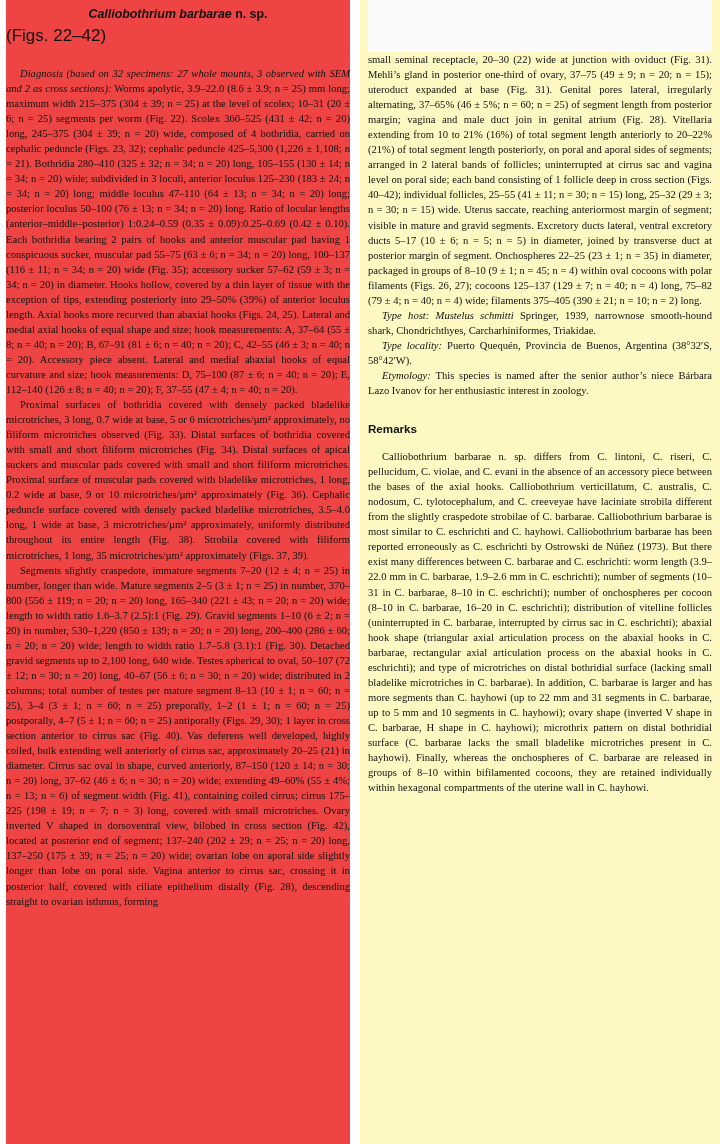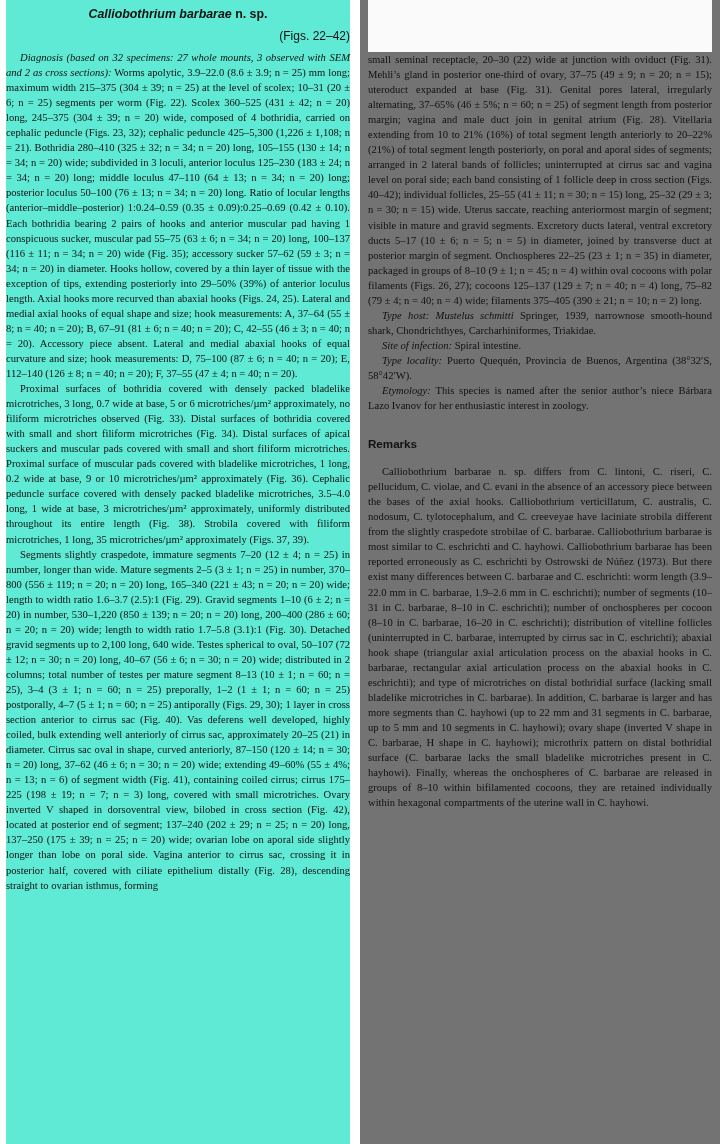--- a/index.html
+++ b/index.html
@@ -1,23 +1,23 @@
 <!DOCTYPE html>
 <html><head>
 <meta charset="utf-8">
 <style>
   html, body { margin:0; padding:0; background:#ffffff; }
   body { width:720px; height:1144px; position:relative; overflow:hidden; color:#111; }
   .col { position:absolute; top:0; font-family:"Liberation Serif", "DejaVu Serif", serif; font-size:10.6px; line-height:15.05px; text-align:justify; hyphens:manual; }
-  .col-left { left:6px; width:344px; background:#5eead4; height:1144px; }
-  .col-right { left:360px; width:360px; height:1144px; background:#737373; }
+  .col-left { left:6px; width:344px; background:#ef4444; height:1144px; }
+  .col-right { left:360px; width:360px; height:1144px; background:#fef9c3; }
   .col-right .inner { position:absolute; left:8px; width:344px; top:0; }
   .title { font-family:"Liberation Sans", "DejaVu Sans", sans-serif; font-size:12.4px; font-weight:bold; text-align:center; margin-top:6px; line-height:16px; }
   .title i { font-style:italic; }
-  .figs { font-family:"Liberation Sans", "DejaVu Sans", sans-serif; font-size:12px; text-align:right; margin-top:6px; line-height:16px; margin-bottom:6px; }
+  .figs { font-family:"Liberation Sans", "DejaVu Sans", sans-serif; font-size:17px; text-align:left; margin-top:6px; line-height:16px; margin-bottom:22px; }
   p { margin:0; text-indent:14px; }
   p.noindent { text-indent:0; }
   .it { font-style:italic; }
   h3 { font-family:"Liberation Sans", "DejaVu Sans", sans-serif; font-size:11.6px; font-weight:bold; margin:0; line-height:16px; }
   .sec-tax { margin-top:24px; margin-bottom:12px; }
   .sec-rem { margin-top:23px; margin-bottom:12px; }
   .right-top-gap { height:52px; background:#fafafa; }
 </style>
 </head>
 <body>
@@ -30,20 +30,19 @@
   <p>Proximal surfaces of bothridia covered with densely packed bladelike microtriches, 3 long, 0.7 wide at base, 5 or 6 microtriches/µm² approximately, no filiform microtriches observed (Fig. 33). Distal surfaces of bothridia covered with small and short filiform microtriches (Fig. 34). Distal surfaces of apical suckers and muscular pads covered with small and short filiform microtriches. Proximal surface of muscular pads covered with bladelike microtriches, 1 long, 0.2 wide at base, 9 or 10 microtriches/µm² approximately (Fig. 36). Cephalic peduncle surface covered with densely packed bladelike microtriches, 3.5–4.0 long, 1 wide at base, 3 microtriches/µm² approximately, uniformly distributed throughout its entire length (Fig. 38). Strobila covered with filiform microtriches, 1 long, 35 microtriches/µm² approximately (Figs. 37, 39).</p>
   <p>Segments slightly craspedote, immature segments 7–20 (12 ± 4; n = 25) in number, longer than wide. Mature segments 2–5 (3 ± 1; n = 25) in number, 370–800 (556 ± 119; n = 20; n = 20) long, 165–340 (221 ± 43; n = 20; n = 20) wide; length to width ratio 1.6–3.7 (2.5):1 (Fig. 29). Gravid segments 1–10 (6 ± 2; n = 20) in number, 530–1,220 (850 ± 139; n = 20; n = 20) long, 200–400 (286 ± 60; n = 20; n = 20) wide; length to width ratio 1.7–5.8 (3.1):1 (Fig. 30). Detached gravid segments up to 2,100 long, 640 wide. Testes spherical to oval, 50–107 (72 ± 12; n = 30; n = 20) long, 40–67 (56 ± 6; n = 30; n = 20) wide; distributed in 2 columns; total number of testes per mature segment 8–13 (10 ± 1; n = 60; n = 25), 3–4 (3 ± 1; n = 60; n = 25) preporally, 1–2 (1 ± 1; n = 60; n = 25) postporally, 4–7 (5 ± 1; n = 60; n = 25) antiporally (Figs. 29, 30); 1 layer in cross section anterior to cirrus sac (Fig. 40). Vas deferens well developed, highly coiled, bulk extending well anteriorly of cirrus sac, approximately 20–25 (21) in diameter. Cirrus sac oval in shape, curved anteriorly, 87–150 (120 ± 14; n = 30; n = 20) long, 37–62 (46 ± 6; n = 30; n = 20) wide; extending 49–60% (55 ± 4%; n = 13; n = 6) of segment width (Fig. 41), containing coiled cirrus; cirrus 175–225 (198 ± 19; n = 7; n = 3) long, covered with small microtriches. Ovary inverted V shaped in dorsoventral view, bilobed in cross section (Fig. 42), located at posterior end of segment; 137–240 (202 ± 29; n = 25; n = 20) long, 137–250 (175 ± 39; n = 25; n = 20) wide; ovarian lobe on aporal side slightly longer than lobe on poral side. Vagina anterior to cirrus sac, crossing it in posterior half, covered with ciliate epithelium distally (Fig. 28), descending straight to ovarian isthmus, forming</p>
 </div>
 
 <div class="col col-right">
   <div class="inner">
     <div class="right-top-gap"></div>
     <p class="noindent">small seminal receptacle, 20–30 (22) wide at junction with oviduct (Fig. 31). Mehli’s gland in posterior one-third of ovary, 37–75 (49 ± 9; n = 20; n = 15); uteroduct expanded at base (Fig. 31). Genital pores lateral, irregularly alternating, 37–65% (46 ± 5%; n = 60; n = 25) of segment length from posterior margin; vagina and male duct join in genital atrium (Fig. 28). Vitellaria extending from 10 to 21% (16%) of total segment length anteriorly to 20–22% (21%) of total segment length posteriorly, on poral and aporal sides of segments; arranged in 2 lateral bands of follicles; uninterrupted at cirrus sac and vagina level on poral side; each band consisting of 1 follicle deep in cross section (Figs. 40–42); individual follicles, 25–55 (41 ± 11; n = 30; n = 15) long, 25–32 (29 ± 3; n = 30; n = 15) wide. Uterus saccate, reaching anteriormost margin of segment; visible in mature and gravid segments. Excretory ducts lateral, ventral excretory ducts 5–17 (10 ± 6; n = 5; n = 5) in diameter, joined by transverse duct at posterior margin of segment. Onchospheres 22–25 (23 ± 1; n = 35) in diameter, packaged in groups of 8–10 (9 ± 1; n = 45; n = 4) within oval cocoons with polar filaments (Figs. 26, 27); cocoons 125–137 (129 ± 7; n = 40; n = 4) long, 75–82 (79 ± 4; n = 40; n = 4) wide; filaments 375–405 (390 ± 21; n = 10; n = 2) long.</p>
 
     <p><span class="it">Type host:</span><span class="it"> Mustelus schmitti</span><span> Springer, 1939, narrownose smooth-hound shark, Chondrichthyes, Carcharhiniformes, Triakidae.</span></p>
-    <p><span class="it">Site of infection:</span><span> Spiral intestine.</span></p>
     <p><span class="it">Type locality:</span><span> Puerto Quequén, Provincia de Buenos, Argentina (38°32′S, 58°42′W).</span></p>
     <p><span class="it">Etymology:</span><span> This species is named after the senior author’s niece Bárbara Lazo Ivanov for her enthusiastic interest in zoology.</span></p>
 
     <h3 class="sec-rem">Remarks</h3>
     <p>Calliobothrium barbarae n. sp. differs from C. lintoni, C. riseri, C. pellucidum, C. violae, and C. evani in the absence of an accessory piece between the bases of the axial hooks. Calliobothrium verticillatum, C. australis, C. nodosum, C. tylotocephalum, and C. creeveyae have laciniate strobila different from the slightly craspedote strobilae of C. barbarae. Calliobothrium barbarae is most similar to C. eschrichti and C. hayhowi. Calliobothrium barbarae has been reported erroneously as C. eschrichti by Ostrowski de Núñez (1973). But there exist many differences between C. barbarae and C. eschrichti: worm length (3.9–22.0 mm in C. barbarae, 1.9–2.6 mm in C. eschrichti); number of segments (10–31 in C. barbarae, 8–10 in C. eschrichti); number of onchospheres per cocoon (8–10 in C. barbarae, 16–20 in C. eschrichti); distribution of vitelline follicles (uninterrupted in C. barbarae, interrupted by cirrus sac in C. eschrichti); abaxial hook shape (triangular axial articulation process on the abaxial hooks in C. barbarae, rectangular axial articulation process on the abaxial hooks in C. eschrichti); and type of microtriches on distal bothridial surface (lacking small bladelike microtriches in C. barbarae). In addition, C. barbarae is larger and has more segments than C. hayhowi (up to 22 mm and 31 segments in C. barbarae, up to 5 mm and 10 segments in C. hayhowi); ovary shape (inverted V shape in C. barbarae, H shape in C. hayhowi); microthrix pattern on distal bothridial surface (C. barbarae lacks the small bladelike microtriches present in C. hayhowi). Finally, whereas the onchospheres of C. barbarae are released in groups of 8–10 within bifilamented cocoons, they are retained individually within hexagonal compartments of the uterine wall in C. hayhowi.</p>
   </div>
 </div>
 
 </body></html>

